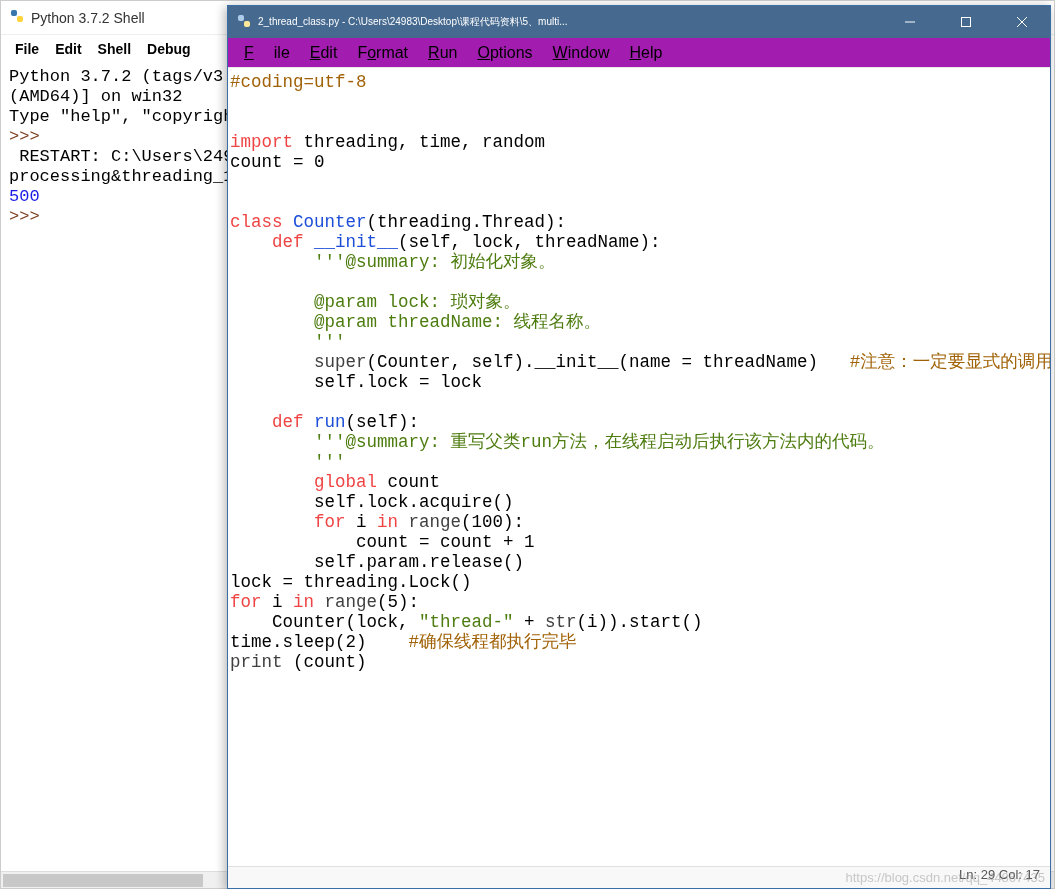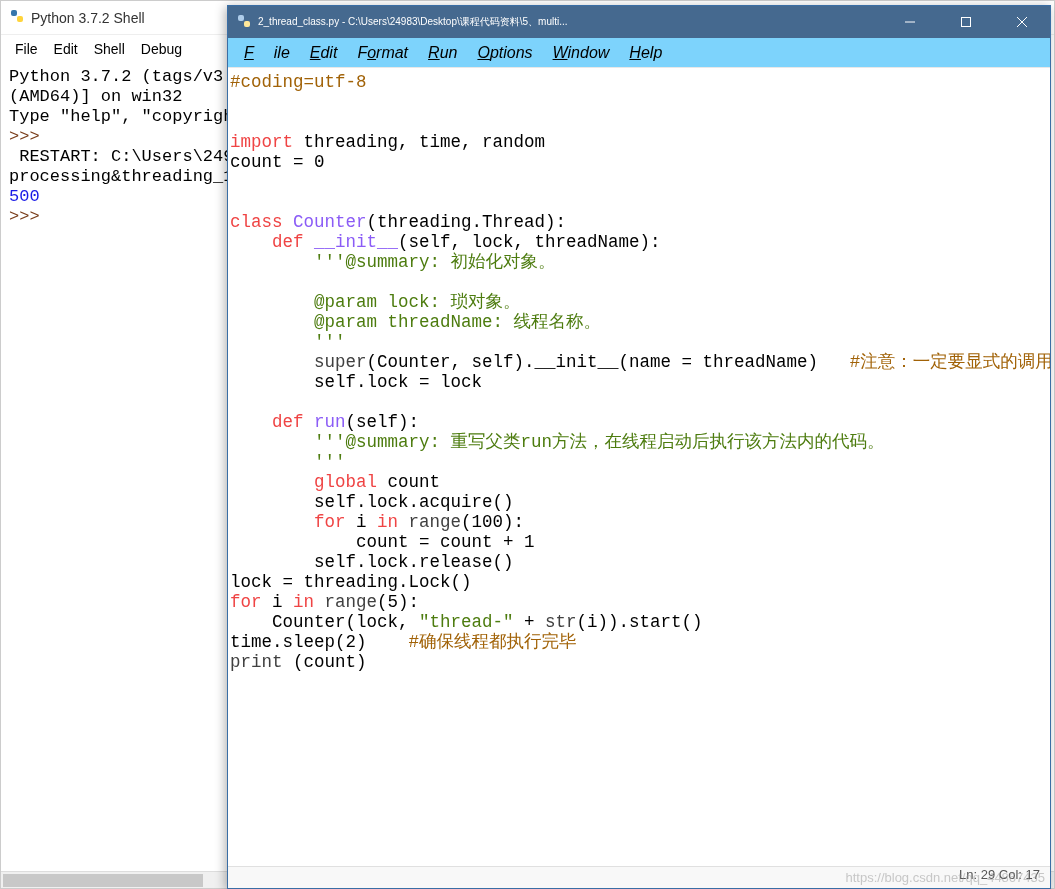--- a/index.html
+++ b/index.html
@@ -36,20 +36,21 @@
       display: flex;
       align-items: center;
       padding: 0 6px;
       font-size: 14px;
       color: #000;
       gap: 0;
     }
     .shell-menubar span {
       padding: 2px 8px;
       cursor: default;
+      font-weight: bold;
     }
     .shell-content {
       font-family: "Consolas","Courier New",monospace;
       font-size: 17px;
       line-height: 20px;
       padding: 4px 8px;
       white-space: pre;
       color: #000;
     }
     .shell-content .prompt { color: #7a3e1b; }
@@ -92,48 +93,47 @@
       height: 32px;
       display: flex;
       align-items: center;
       justify-content: center;
       color: #fff;
       font-size: 13px;
     }
 
     .editor-menubar {
       height: 30px;
-      background: #7dd3fc;
+      background: #a21caf;
       border-bottom: 1px solid #e8e8e8;
       display: flex;
       align-items: center;
       padding: 0 6px;
       font-size: 16px;
       color: #000;
-      font-style: italic;
     }
     .editor-menubar span {
       padding: 2px 10px;
       cursor: default;
     }
     .editor-menubar span u { text-decoration: underline; }
 
     .editor-content {
       flex: 1;
       font-family: "Consolas","Courier New",monospace;
       font-size: 17.5px;
       line-height: 20px;
       padding: 4px 2px;
       white-space: pre;
       overflow: hidden;
       color: #000;
       background: #fff;
     }
     .kw-orange { color: #ef4444; }
-    .kw-blue { color: #8b5cf6; }
+    .kw-blue { color: #1d4ed8; }
     .kw-purple { color: #404040; }
     .str-green { color: #4d7c0f; }
     .cmt-red { color: #a16207; }
 
     .watermark {
       position: absolute;
       right: 10px;
       bottom: 4px;
       color: rgba(150,150,150,0.5);
       font-size: 13px;
@@ -257,21 +257,21 @@
 <span>        </span><span class="kw-purple">super</span><span>(Counter, self).__init__(name = threadName)   </span><span class="cmt-red">#注意：一定要显式的调用</span>
 <span>        self.lock = lock</span>
 <span></span>
 <span>    </span><span class="kw-orange">def</span><span class="kw-blue"> run</span><span>(self):</span>
 <span class="str-green">        '''@summary: 重写父类run方法，在线程启动后执行该方法内的代码。</span>
 <span class="str-green">        '''</span>
 <span>        </span><span class="kw-orange">global</span><span> count</span>
 <span>        self.lock.acquire()</span>
 <span>        </span><span class="kw-orange">for</span><span> i </span><span class="kw-orange">in</span><span class="kw-purple"> range</span><span>(100):</span>
 <span>            count = count + 1</span>
-<span>        self.lock.release()</span>
+<span>        self.param.release()</span>
 <span>lock = threading.Lock()</span>
 <span class="kw-orange">for</span><span> i </span><span class="kw-orange">in</span><span class="kw-purple"> range</span><span>(5):</span>
 <span>    Counter(lock, </span><span class="str-green">"thread-"</span><span> + </span><span class="kw-purple">str</span><span>(i)).start()</span>
 <span>time.sleep(2)    </span><span class="cmt-red">#确保线程都执行完毕</span>
 <span class="kw-purple">print</span><span> (count)</span></div>
   <div class="statusbar-editor">
     <span>Ln: 29  Col: 17</span>
   </div>
 </div>
 

